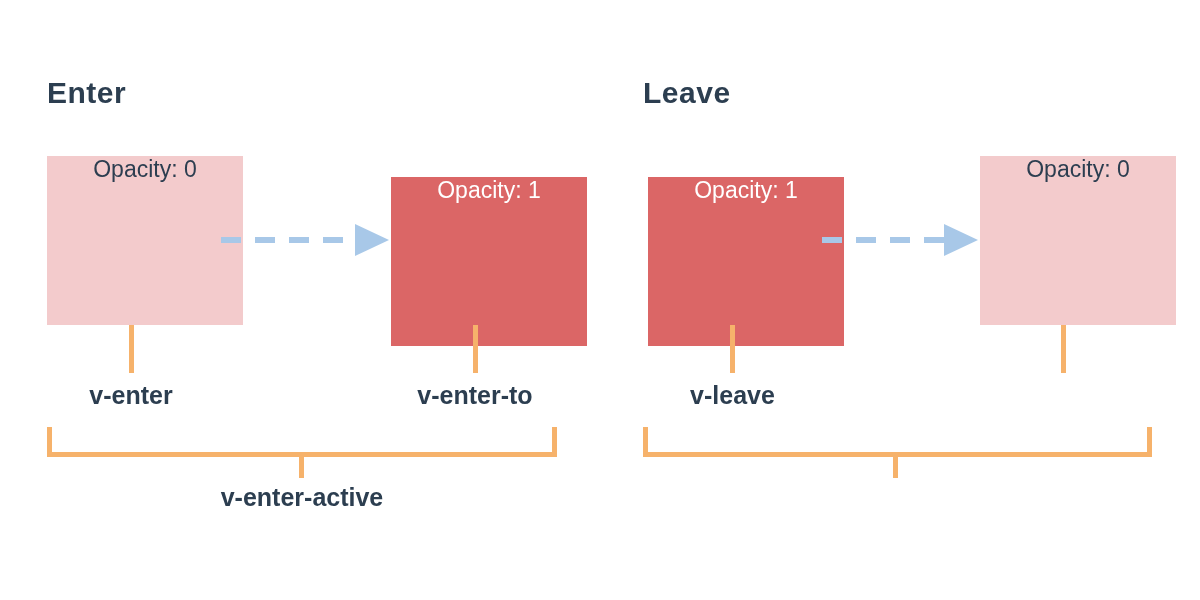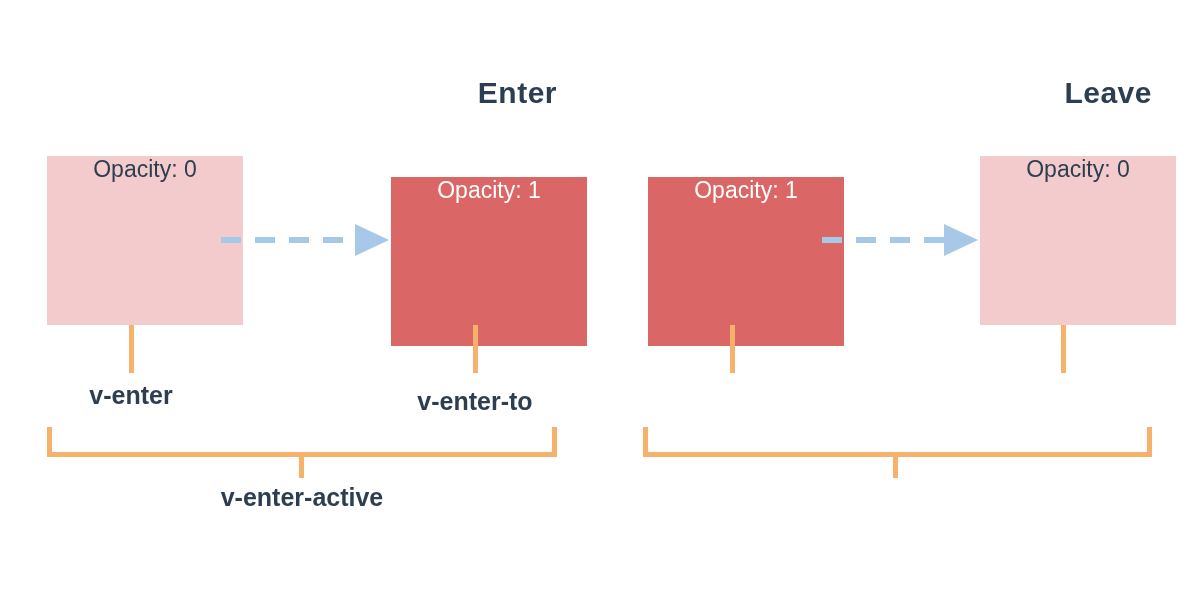--- a/index.html
+++ b/index.html
@@ -10,21 +10,21 @@
     background: #ffffff;
     font-family: "Liberation Sans", sans-serif;
     overflow: hidden;
   }
   .abs { position: absolute; }
 
   .panel-title {
     font-size: 30px;
     font-weight: bold;
     color: #2c3e50;
-    text-align: right;
+    text-align: left;
     letter-spacing: 0.5px;
   }
   .state-box {
     width: 196px;
     height: 169px;
     display: flex;
     align-items: flex-start;
     justify-content: center;
     font-size: 23px;
   }
@@ -65,21 +65,21 @@
   </svg>
 
   <div class="abs state-box box-solid" style="left:391px; top:156px;">
     <span>Opacity: 1</span>
   </div>
 
   <div class="abs stem" style="left:129px; top:325px; height:48px;"></div>
   <div class="abs stem" style="left:473px; top:325px; height:48px;"></div>
 
   <div class="abs class-label" style="left:47px; top:381px; width:168px;text-align:center;">v-enter</div>
-  <div class="abs class-label" style="left:391px; top:381px; width:168px;margin-top:6px;">v-enter-to</div>
+  <div class="abs class-label" style="left:391px; top:381px; width:168px;">v-enter-to</div>
 
   <div class="abs bracket-piece" style="left:47px;  top:427px; width:5px;  height:30px;"></div>
   <div class="abs bracket-piece" style="left:47px;  top:452px; width:510px; height:5px;"></div>
   <div class="abs bracket-piece" style="left:552px; top:427px; width:5px;  height:30px;"></div>
   <div class="abs bracket-piece" style="left:299px; top:452px; width:5px;  height:26px;"></div>
 
   <div class="abs panel-title" style="left:643px; top:76px; width:509px;">Leave</div>
 
   <div class="abs class-label" style="left:47px; top:483px; width:510px;">v-enter-active</div>
 
@@ -92,20 +92,21 @@
     <polygon class="arrow-head" points="127,8 161,24 127,40"></polygon>
   </svg>
 
   <div class="abs state-box box-faded" style="left:980px; top:156px;">
     <span>Opacity: 0</span>
   </div>
 
   <div class="abs stem" style="left:730px; top:325px; height:48px;"></div>
   <div class="abs stem" style="left:1061px; top:325px; height:48px;"></div>
 
+  <div class="abs class-label" style="left:648px; top:381px; width:169px;">v-leave</div>
 
   <div class="abs bracket-piece" style="left:643px;  top:427px; width:5px;  height:30px;"></div>
   <div class="abs bracket-piece" style="left:643px;  top:452px; width:509px; height:5px;"></div>
   <div class="abs bracket-piece" style="left:1147px; top:427px; width:5px;  height:30px;"></div>
   <div class="abs bracket-piece" style="left:893px;  top:452px; width:5px;  height:26px;"></div>
 
 
 </div>
 
 </body></html>

